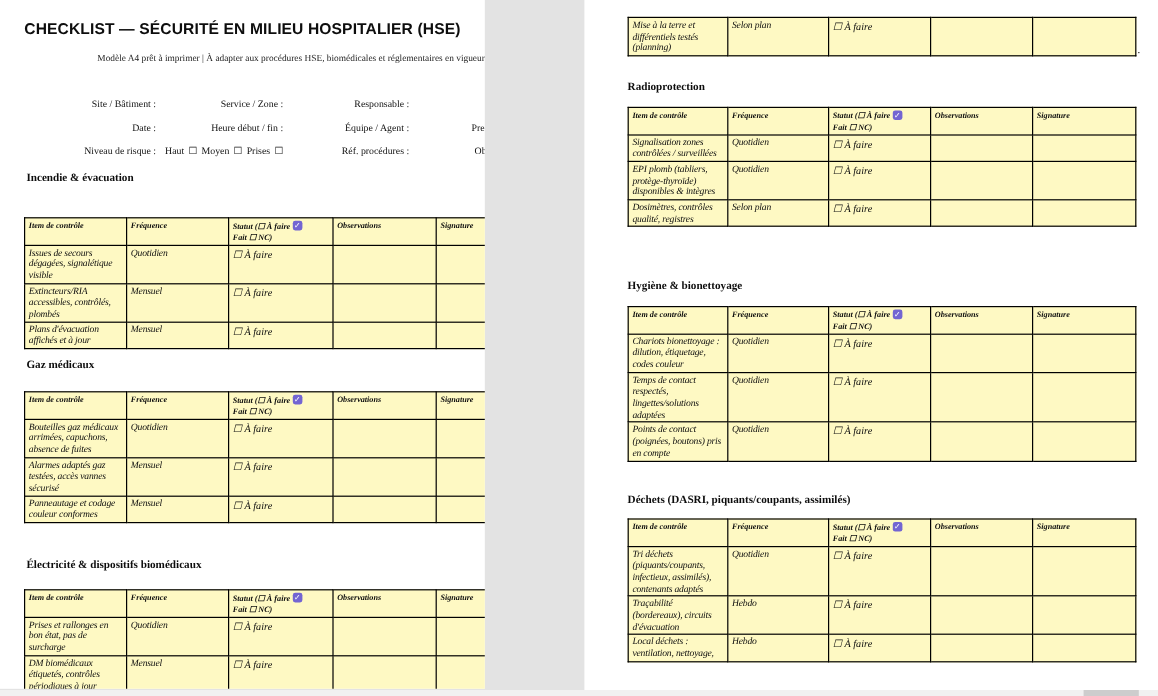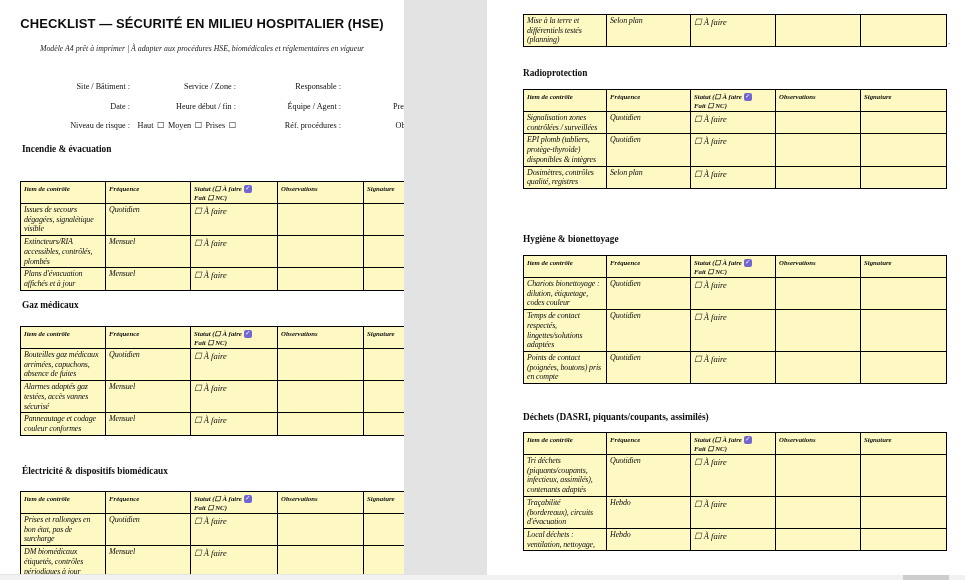--- a/index.html
+++ b/index.html
@@ -12,22 +12,22 @@
   .page{position:absolute;top:0;background:#ffffff;overflow:hidden;}
   .page1{left:0;width:404px;height:574px;}
   .page2{left:487px;width:478px;height:580px;}
 
   .doc-title{
     position:absolute;left:0;right:0;top:16px;text-align:center;
     font-family:"Liberation Sans", sans-serif;font-weight:bold;font-size:13px;
     letter-spacing:.1px;color:#0d0d0d;
   }
   .doc-subtitle{
-    position:absolute;left:0;right:0;top:44px;text-align:center;
-    font-style:italic;font-size:7.8px;color:#1c1c1c;
+    position:absolute;left:0;right:0;top:44px;text-align:right;
+    font-size:7.8px;color:#1c1c1c;
   }
   .info-grid{
     position:absolute;left:23px;top:80px;width:448px;
     display:grid;grid-template-columns:107px 106px 105px 130px;
     grid-auto-rows:19.5px;font-size:8.2px;line-height:13px;
   }
   .info-cell{white-space:nowrap;overflow:hidden;text-align:right;}
   .info-cell.risk{word-spacing:1.5px;}
 
   .sec-heading{

